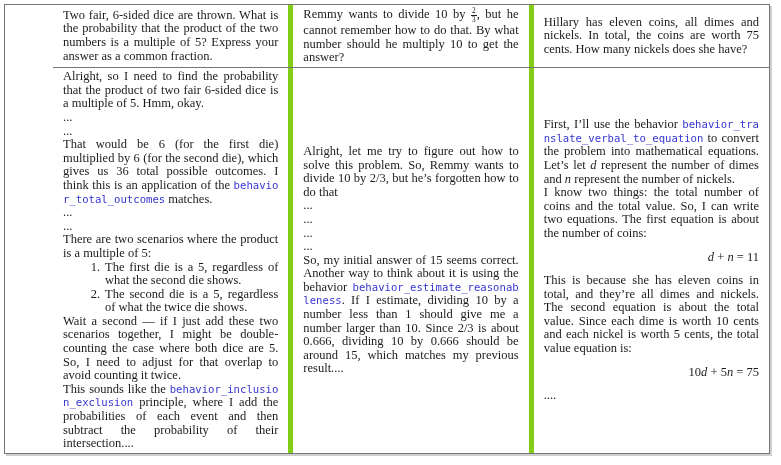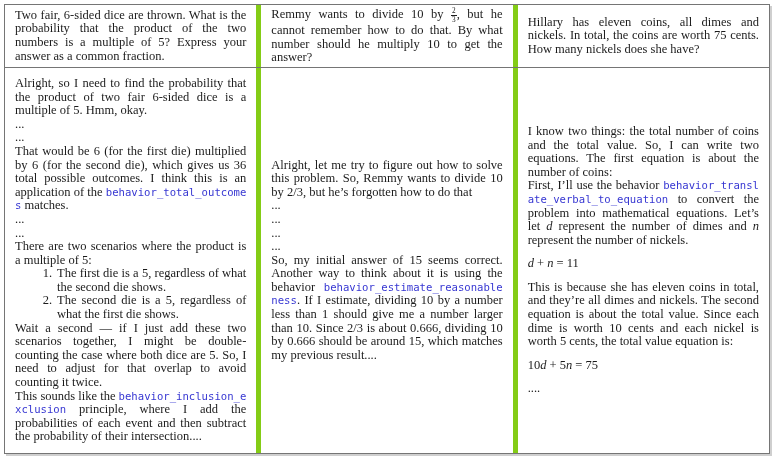--- a/index.html
+++ b/index.html
@@ -5,32 +5,32 @@
   html,body{margin:0;padding:0;}
   body{
     width:781px;height:465px;position:relative;background:#ffffff;
     font-family:"Liberation Serif", serif;
     color:#1b1b1b;font-size:12.5px;line-height:13.6px;
     -webkit-font-smoothing:antialiased;
   }
   .sheet{
     position:absolute;left:4px;top:4px;width:766px;height:450px;
     border:1px solid #757575;box-shadow:2px 2px 0 #cfcfcf;
-    background:#ffffff;display:flex;flex-direction:column;box-sizing:border-box;
+    background:#ffffff;display:flex;flex-direction:column;box-sizing:border-box;padding-left:48px;
   }
   .row{display:flex;min-height:0;}
   .header-row{flex:0 0 62px;border-bottom:1px solid #757575;}
   .body-row{flex:1;}
   .cell{
     flex:1;min-width:0;padding:3px 10px;box-sizing:border-box;
     display:flex;flex-direction:column;justify-content:center;overflow:hidden;
   }
   .cell + .cell{border-left:5px solid #84cc16;}
   .para{text-align:justify;}
-  .eq{text-align:left;margin:10px 0;}
+  .eq{text-align:right;margin:10px 0;}
   .mi{font-style:italic;}
   .code{
     font-family:"DejaVu Sans Mono", monospace;
     color:#3636d2;font-size:0.85em;word-break:break-all;
   }
   .ol{padding-left:22px;}
   .li{display:flex;}
   .li-num{flex:0 0 15px;text-align:right;margin-right:5px;}
   .li-body{flex:1;text-align:justify;}
   .frac{
@@ -64,36 +64,36 @@
         <div class="para"><span>...</span></div>
         <div class="para"><span>...</span></div>
         <div class="para"><span>There are two scenarios where the product is a multiple of 5:</span></div>
         <div class="ol">
           <div class="li">
             <span class="li-num">1.</span>
             <span class="li-body"><span>The first die is a 5, regardless of what the second die shows.</span></span>
           </div>
           <div class="li">
             <span class="li-num">2.</span>
-            <span class="li-body"><span>The second die is a 5, regardless of what the first die shows.</span></span>
+            <span class="li-body"><span>The second die is a 5, regardless of what the twice die shows.</span></span>
           </div>
         </div>
         <div class="para"><span>Wait a second — if I just add these two scenarios together, I might be double-counting the case where both dice are 5. So, I need to adjust for that overlap to avoid counting it twice.</span></div>
         <div class="para"><span>This sounds like the </span><span class="code">behavior_inclusion_exclusion</span><span> principle, where I add the probabilities of each event and then subtract the probability of their intersection....</span></div>
       </div>
     <div class="cell">
         <div class="para"><span>Alright, let me try to figure out how to solve this problem. So, Remmy wants to divide 10 by 2/3, but he’s forgotten how to do that</span></div>
         <div class="para"><span>...</span></div>
         <div class="para"><span>...</span></div>
         <div class="para"><span>...</span></div>
         <div class="para"><span>...</span></div>
         <div class="para"><span>So, my initial answer of 15 seems correct. Another way to think about it is using the behavior </span><span class="code">behavior_estimate_reasonableness</span><span>. If I estimate, dividing 10 by a number less than 1 should give me a number larger than 10.  Since 2/3 is about 0.666, dividing 10 by 0.666 should be around 15, which matches my previous result....</span></div>
       </div>
     <div class="cell">
+        <div class="para"><span>First, I’ll use the behavior </span><span class="code">behavior_translate_verbal_to_equation</span><span> to convert the problem into mathematical equations. Let’s let </span><span class="mi">d</span><span> represent the number of dimes and </span><span class="mi">n</span><span> represent the number of nickels.</span></div>
         <div class="para"><span>I know two things: the total number of coins and the total value. So, I can write two equations. The first equation is about the number of coins:</span></div>
-        <div class="para"><span>First, I’ll use the behavior </span><span class="code">behavior_translate_verbal_to_equation</span><span> to convert the problem into mathematical equations. Let’s let </span><span class="mi">d</span><span> represent the number of dimes and </span><span class="mi">n</span><span> represent the number of nickels.</span></div>
         <div class="eq"><span class="mi">d</span><span> + </span><span class="mi">n</span><span> = 11</span></div>
         <div class="para"><span>This is because she has eleven coins in total, and they’re all dimes and nickels. The second equation is about the total value. Since each dime is worth 10 cents and each nickel is worth 5 cents, the total value equation is:</span></div>
         <div class="eq"><span>10</span><span class="mi">d</span><span> + 5</span><span class="mi">n</span><span> = 75</span></div>
         <div class="para"><span>....</span></div>
       </div>
   </div>
 </div>
 
 </body></html>

